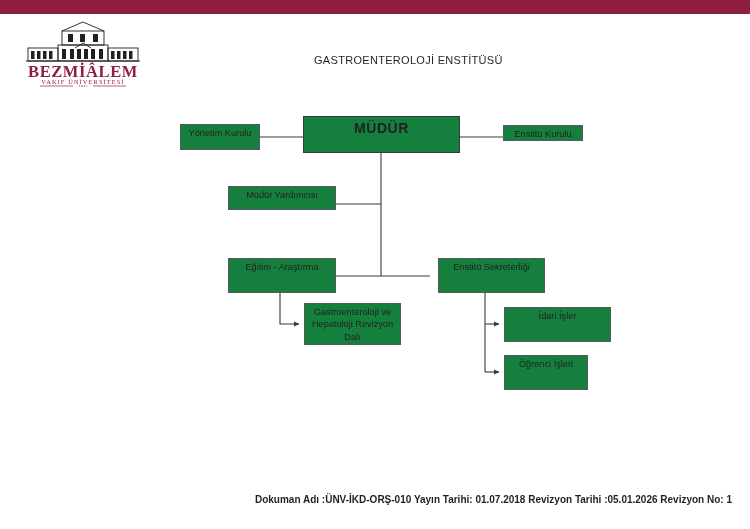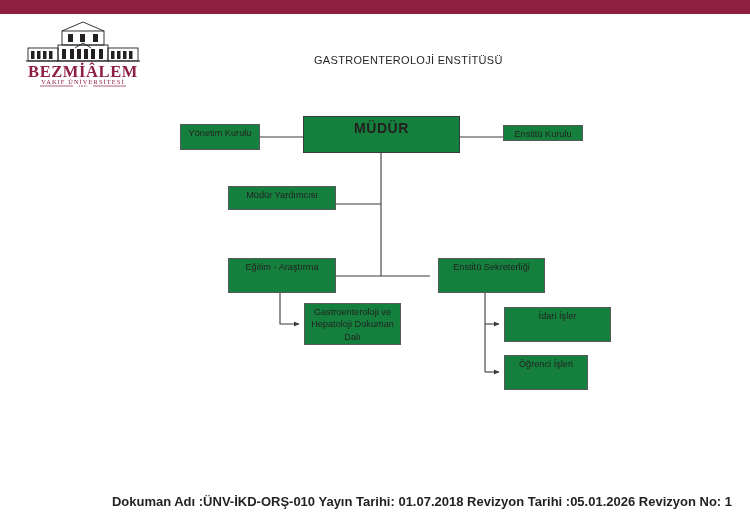--- a/index.html
+++ b/index.html
@@ -84,21 +84,21 @@
 
   
   .footer {
     position: absolute;
     left: 0;
     top: 494px;
     width: 750px;
     text-align: right;
     padding-right: 18px;
     box-sizing: border-box;
-    font-size: 13px;
+    font-size: 10px;
     font-weight: bold;
     color: #231f20;
     white-space: nowrap;
   }
 </style>
 </head>
 <body>
 
 <div id="page">
 
@@ -196,21 +196,21 @@
 
     <div class="node" style="left:228px; top:258px; width:108px; height:35px;">
       <span class="node-label">Eğitim - Araştırma</span>
     </div>
 
     <div class="node" style="left:430px; top:258px; width:107px; height:35px;margin-left:8px;">
       <span class="node-label">Enstitü Sekreterliği</span>
     </div>
 
     <div class="node" style="left:304px; top:303px; width:97px; height:42px;">
-      <span class="node-label">Gastroenteroloji ve Hepatoloji Dokuman Dalı</span>
+      <span class="node-label">Gastroenteroloji ve Hepatoloji Revizyon Dalı</span>
     </div>
 
     <div class="node" style="left:504px; top:307px; width:107px; height:35px;">
       <span class="node-label">İdari İşler</span>
     </div>
 
     <div class="node" style="left:504px; top:355px; width:84px; height:35px;">
       <span class="node-label">Öğrenci İşleri</span>
     </div>
 

